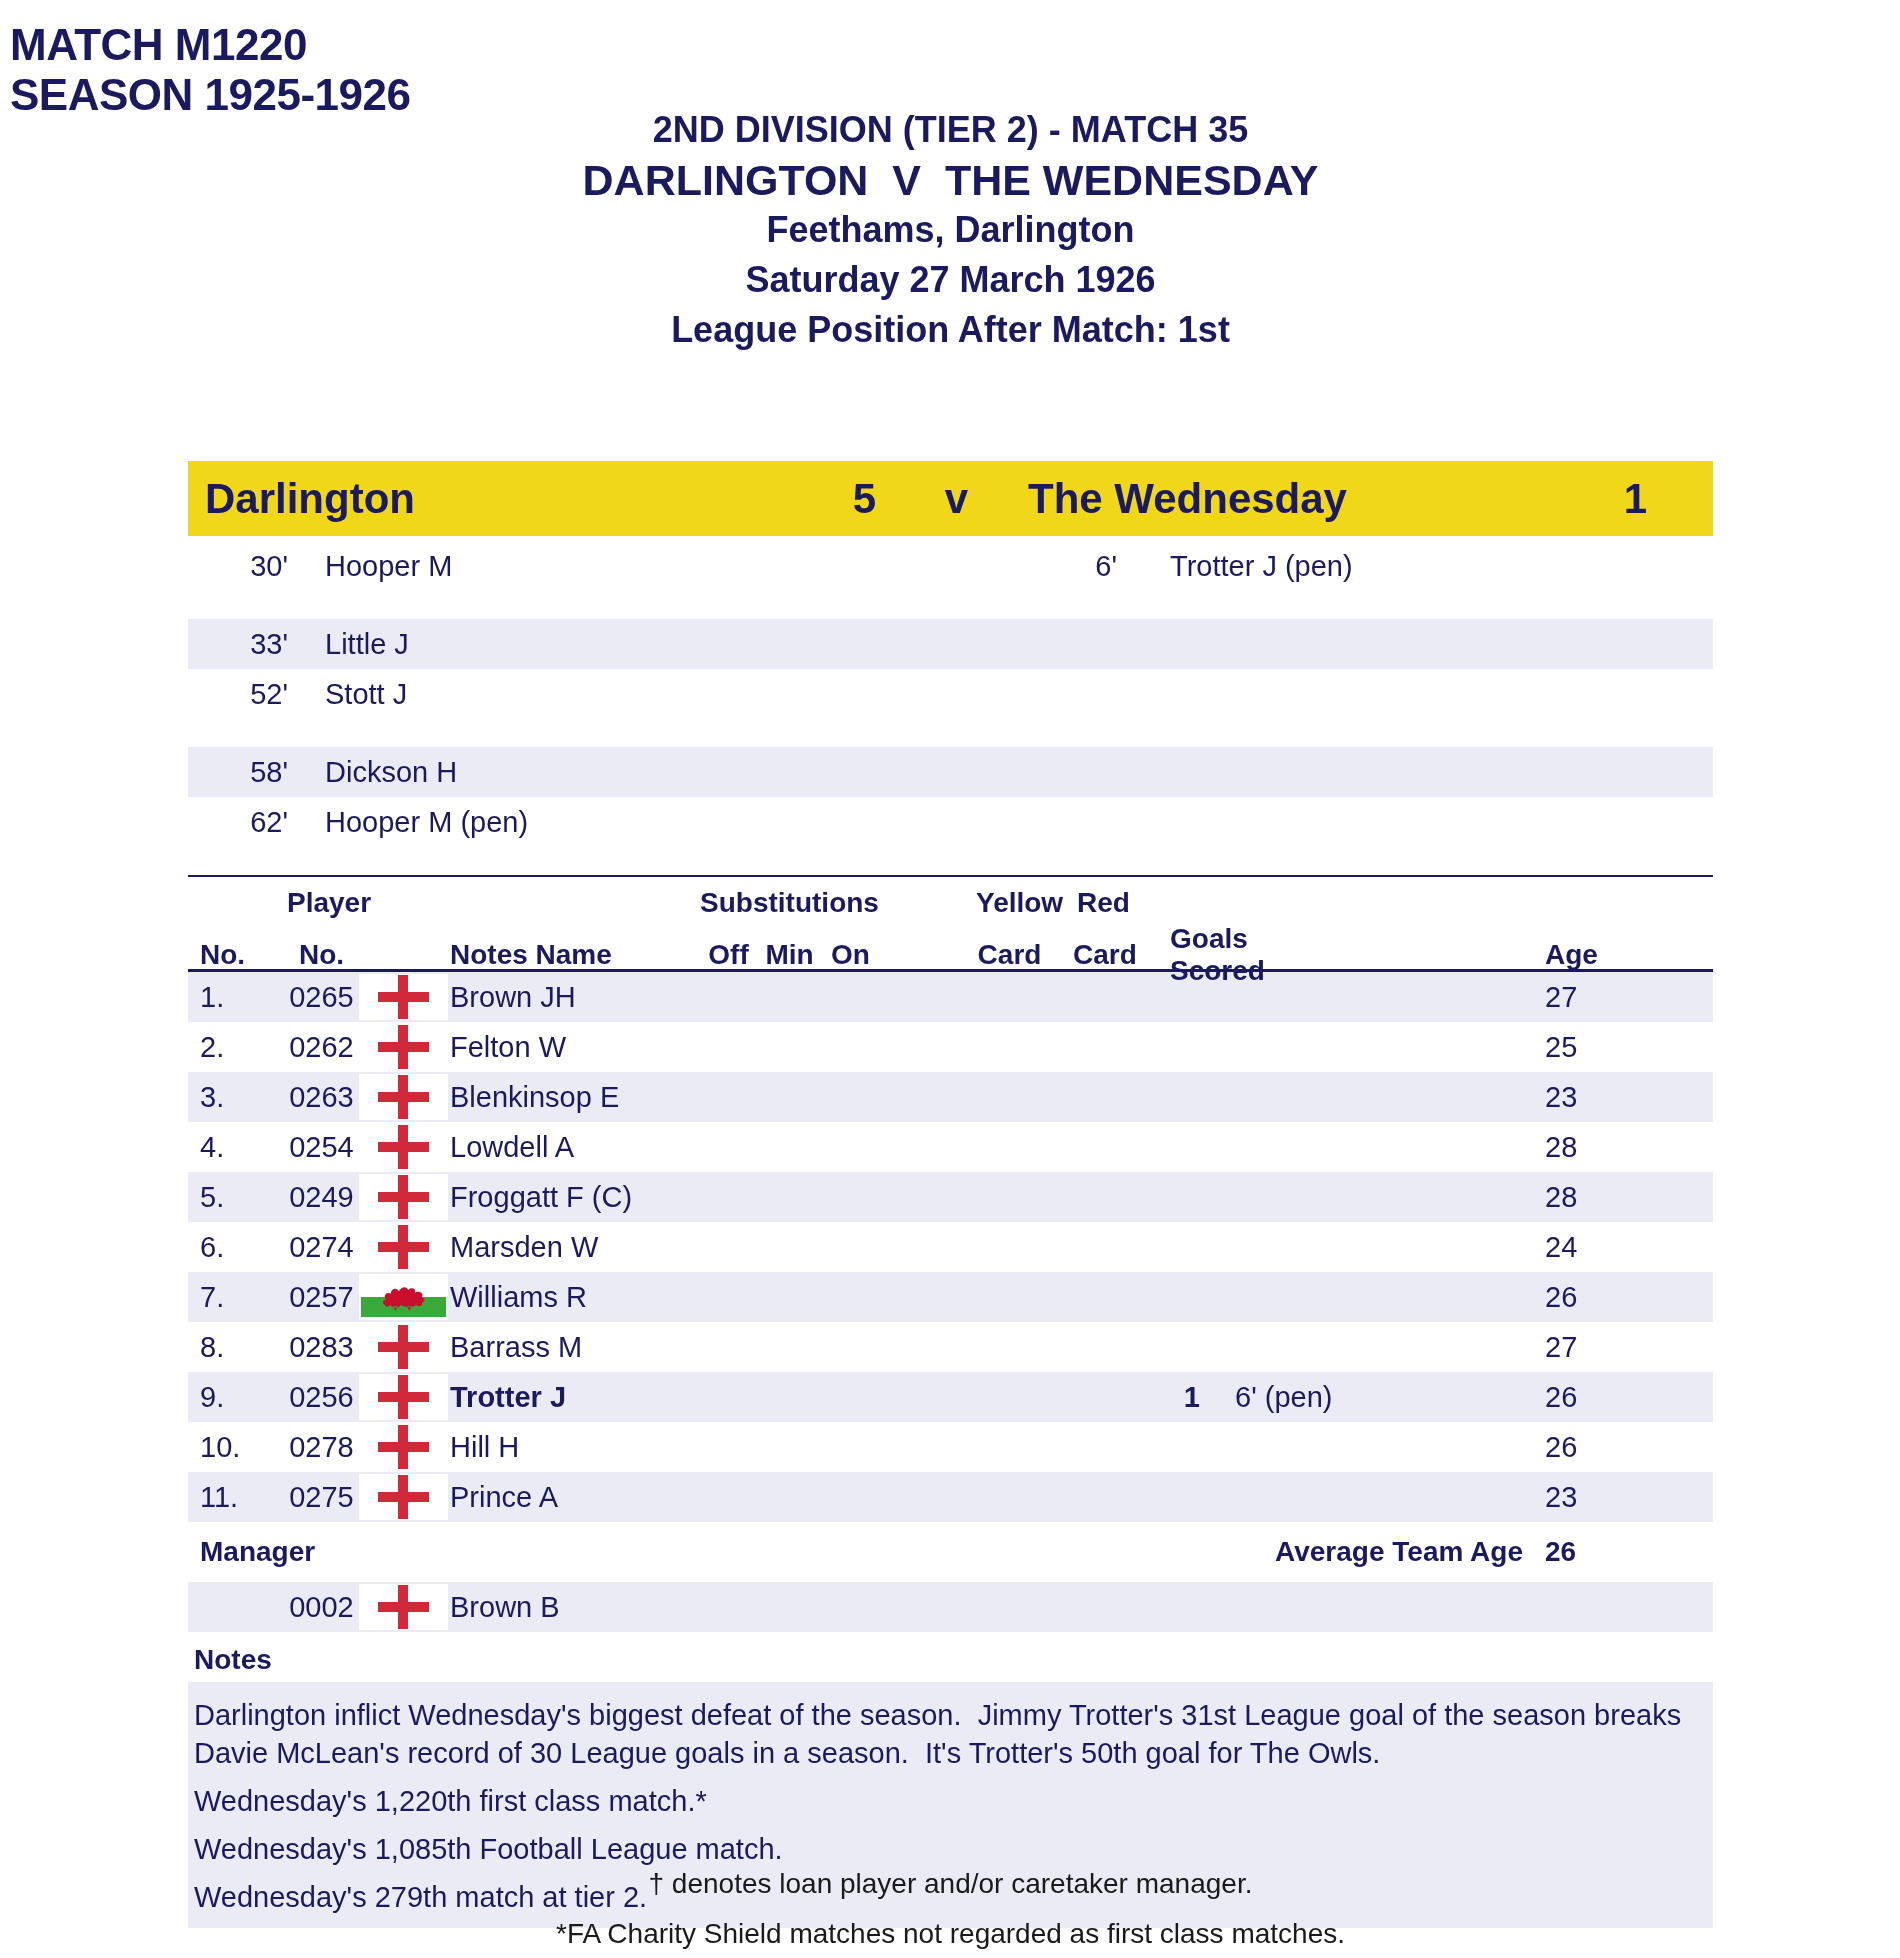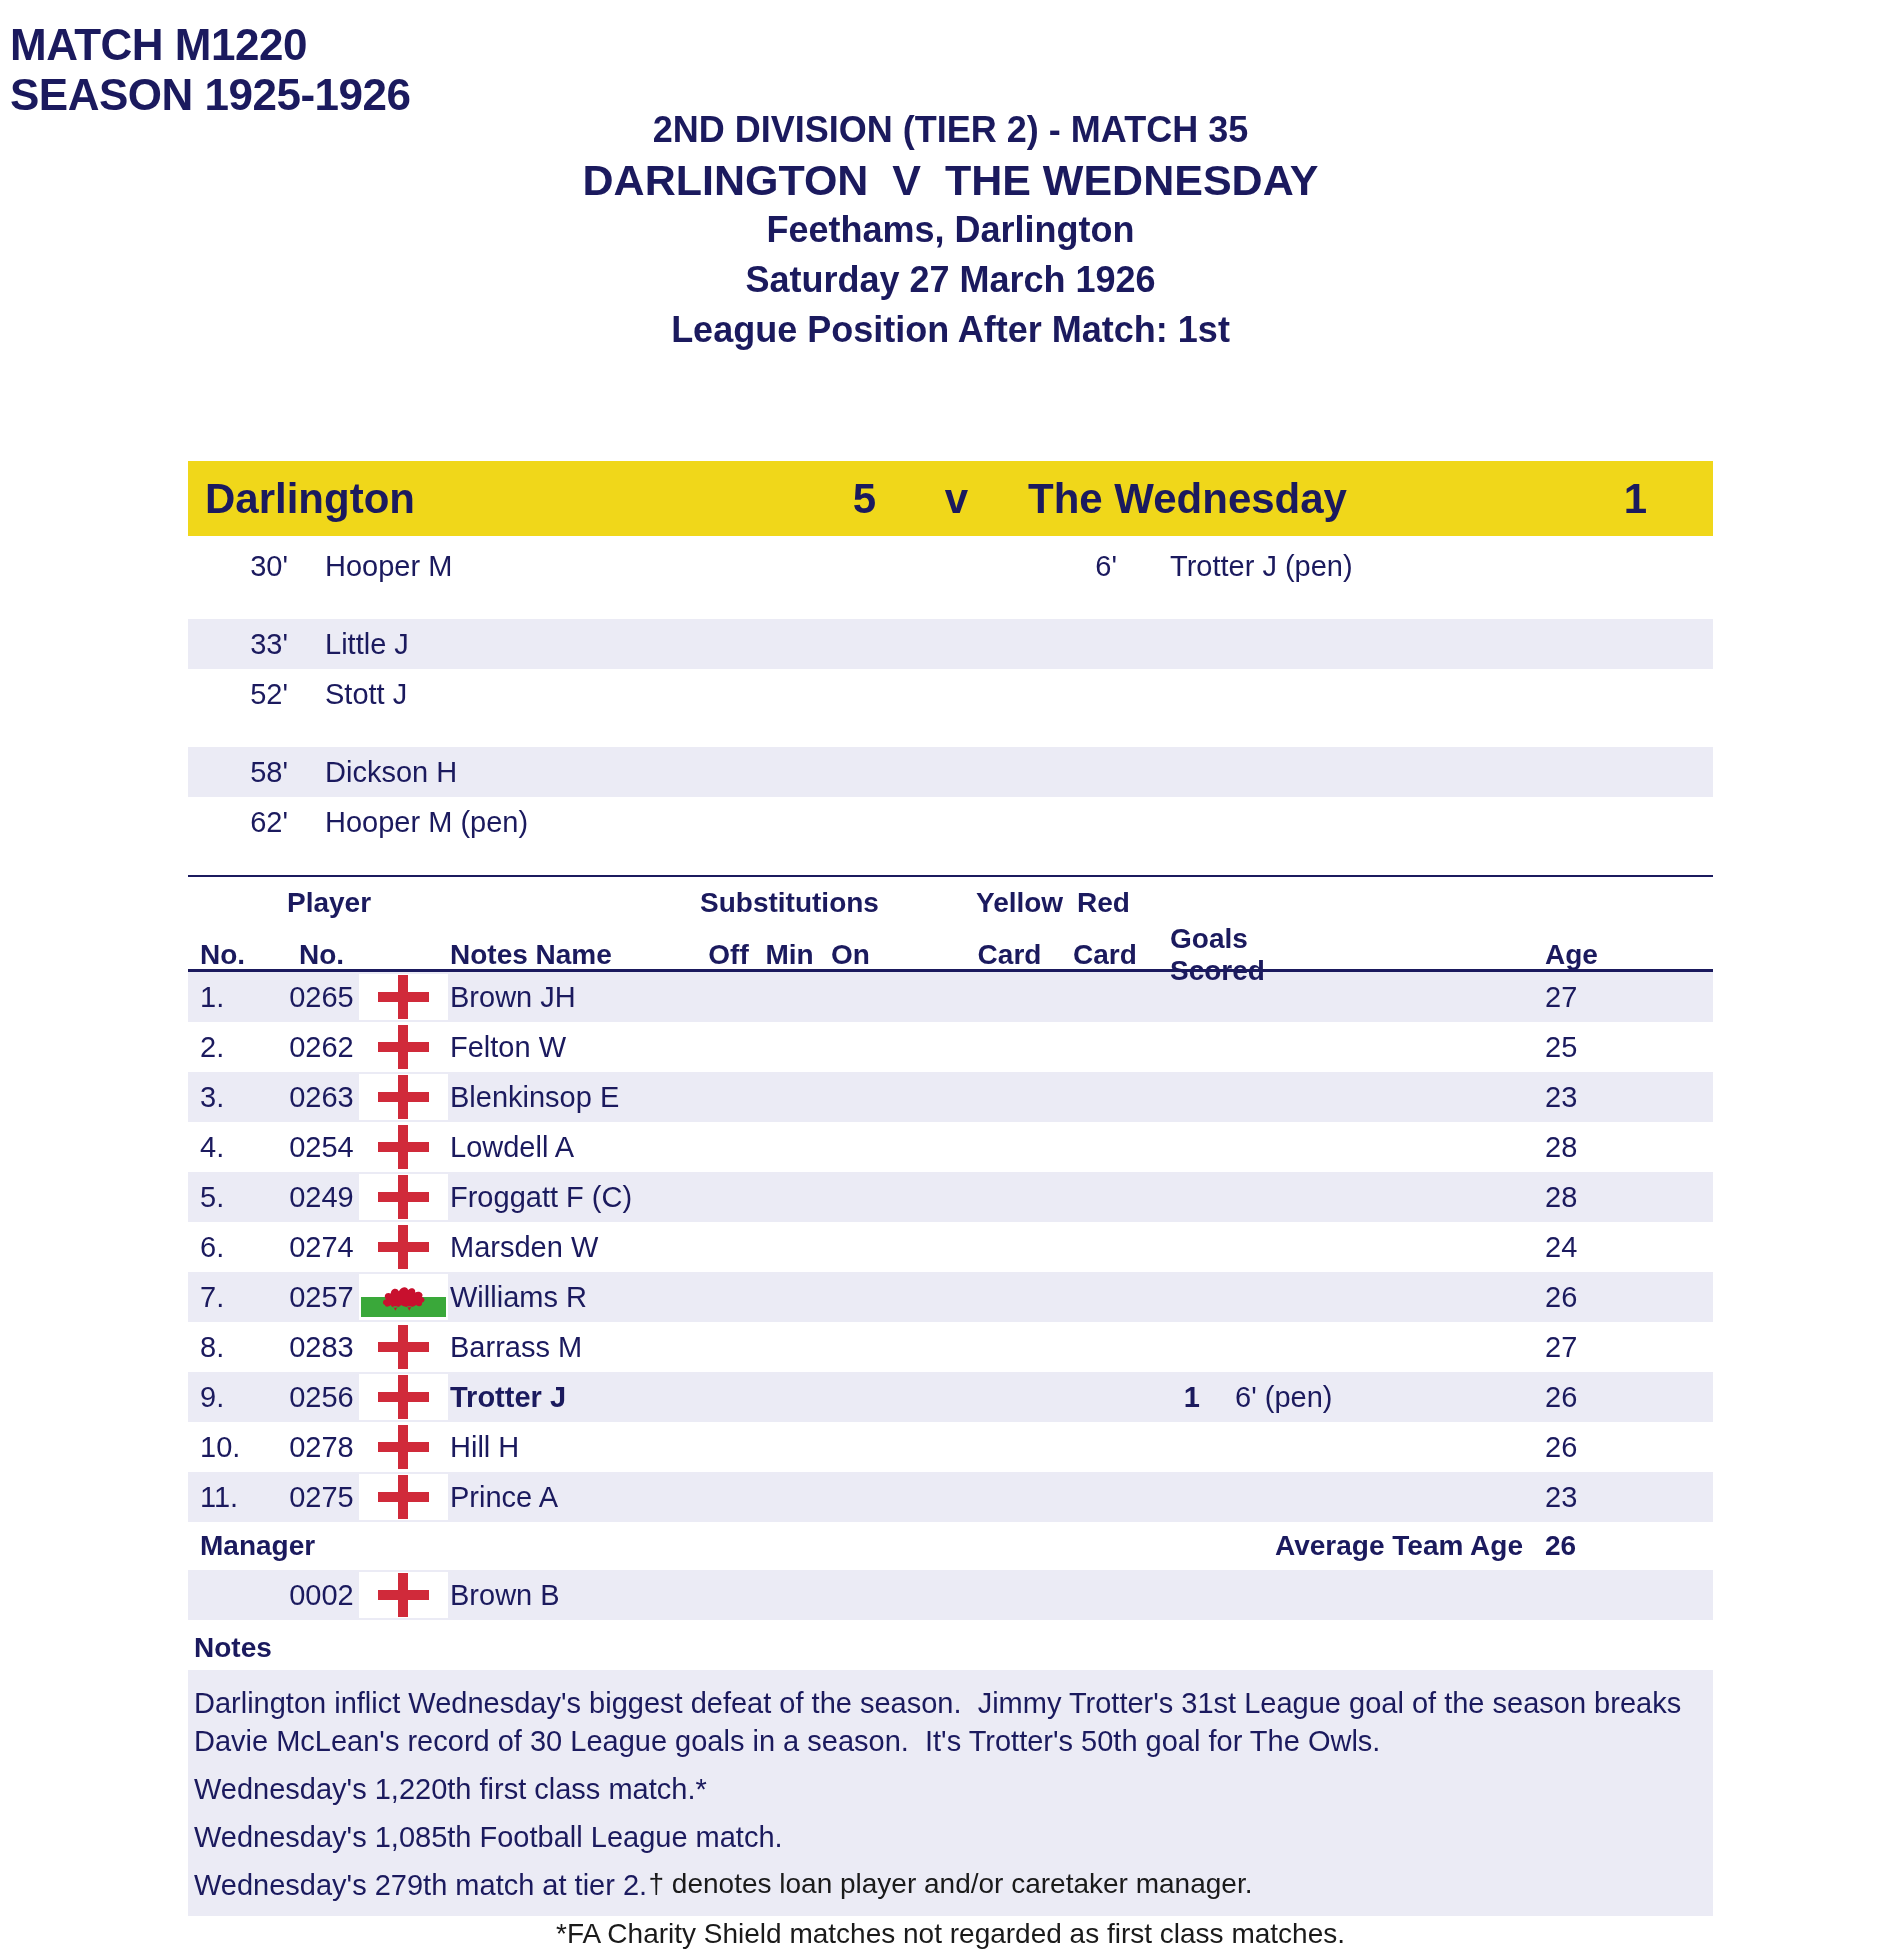--- a/index.html
+++ b/index.html
@@ -76,21 +76,21 @@
     content:""; position:absolute; left:0; right:0; top:50%; height:10px;
     margin-top:-5px; background:#d02a3a;
   }
   .wales-flag {
     width:85px; height:40px;
     background:linear-gradient(180deg,#ffffff 0 50%, #3aa83a 50% 100%);
     display:flex; align-items:center; justify-content:center;
   }
   .wales-flag svg { width:63px; height:30px; }
 
-  .mgr-meta { height:48px; font-size:28px; font-weight:bold; }
+  .mgr-meta { height:60px; font-size:28px; font-weight:bold; }
   .avg-label { grid-column:5 / 16; text-align:right; padding-right:14px; }
   .mgr-row { height:50px; font-size:29px; background:#ebebf5; }
 
   .notes-label { margin-top:12px; height:30px; font-weight:bold; font-size:28px; padding-left:6px; }
   .notes-box {
     margin-top:8px; background:#ebebf5; padding:14px 12px 12px 6px;
     font-size:29px; line-height:38px;
   }
   .notes-box p { margin:0 0 10px 0; white-space:pre-wrap; }
   .notes-box p:last-child { margin-bottom:0; }

